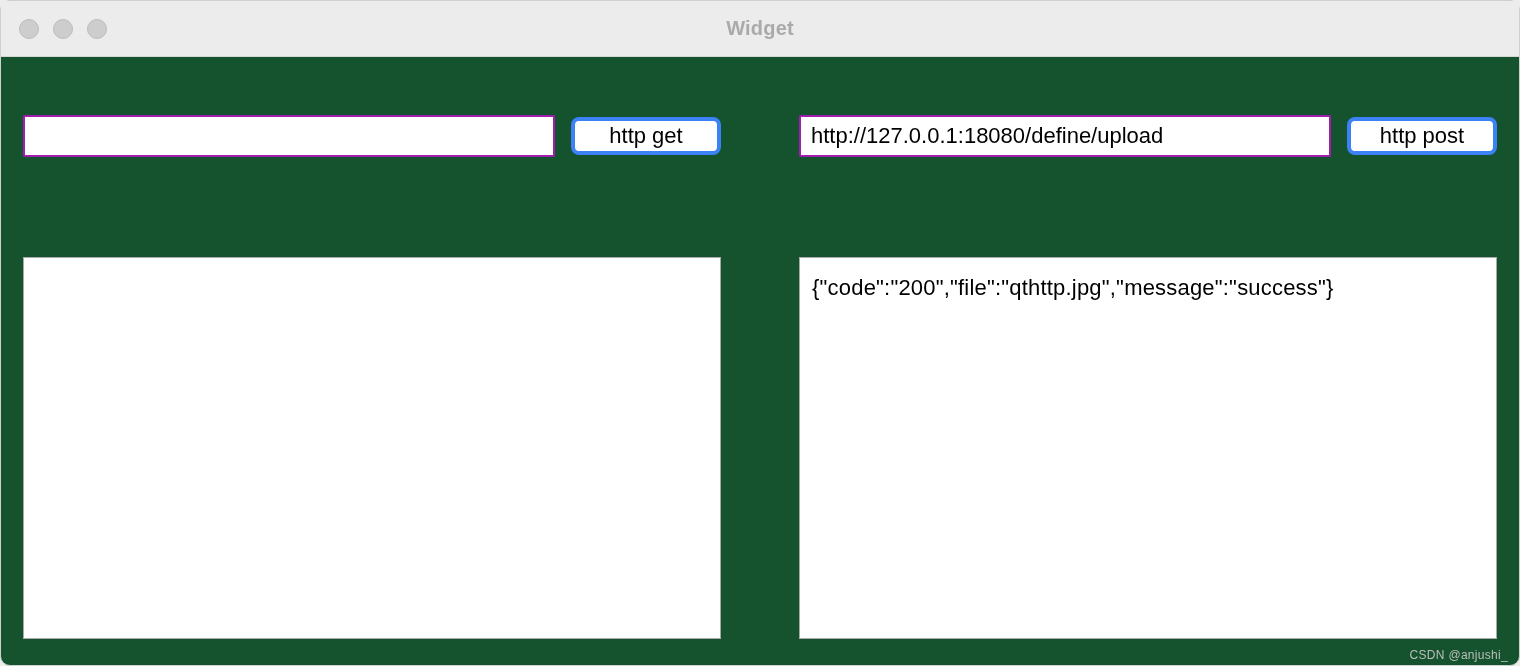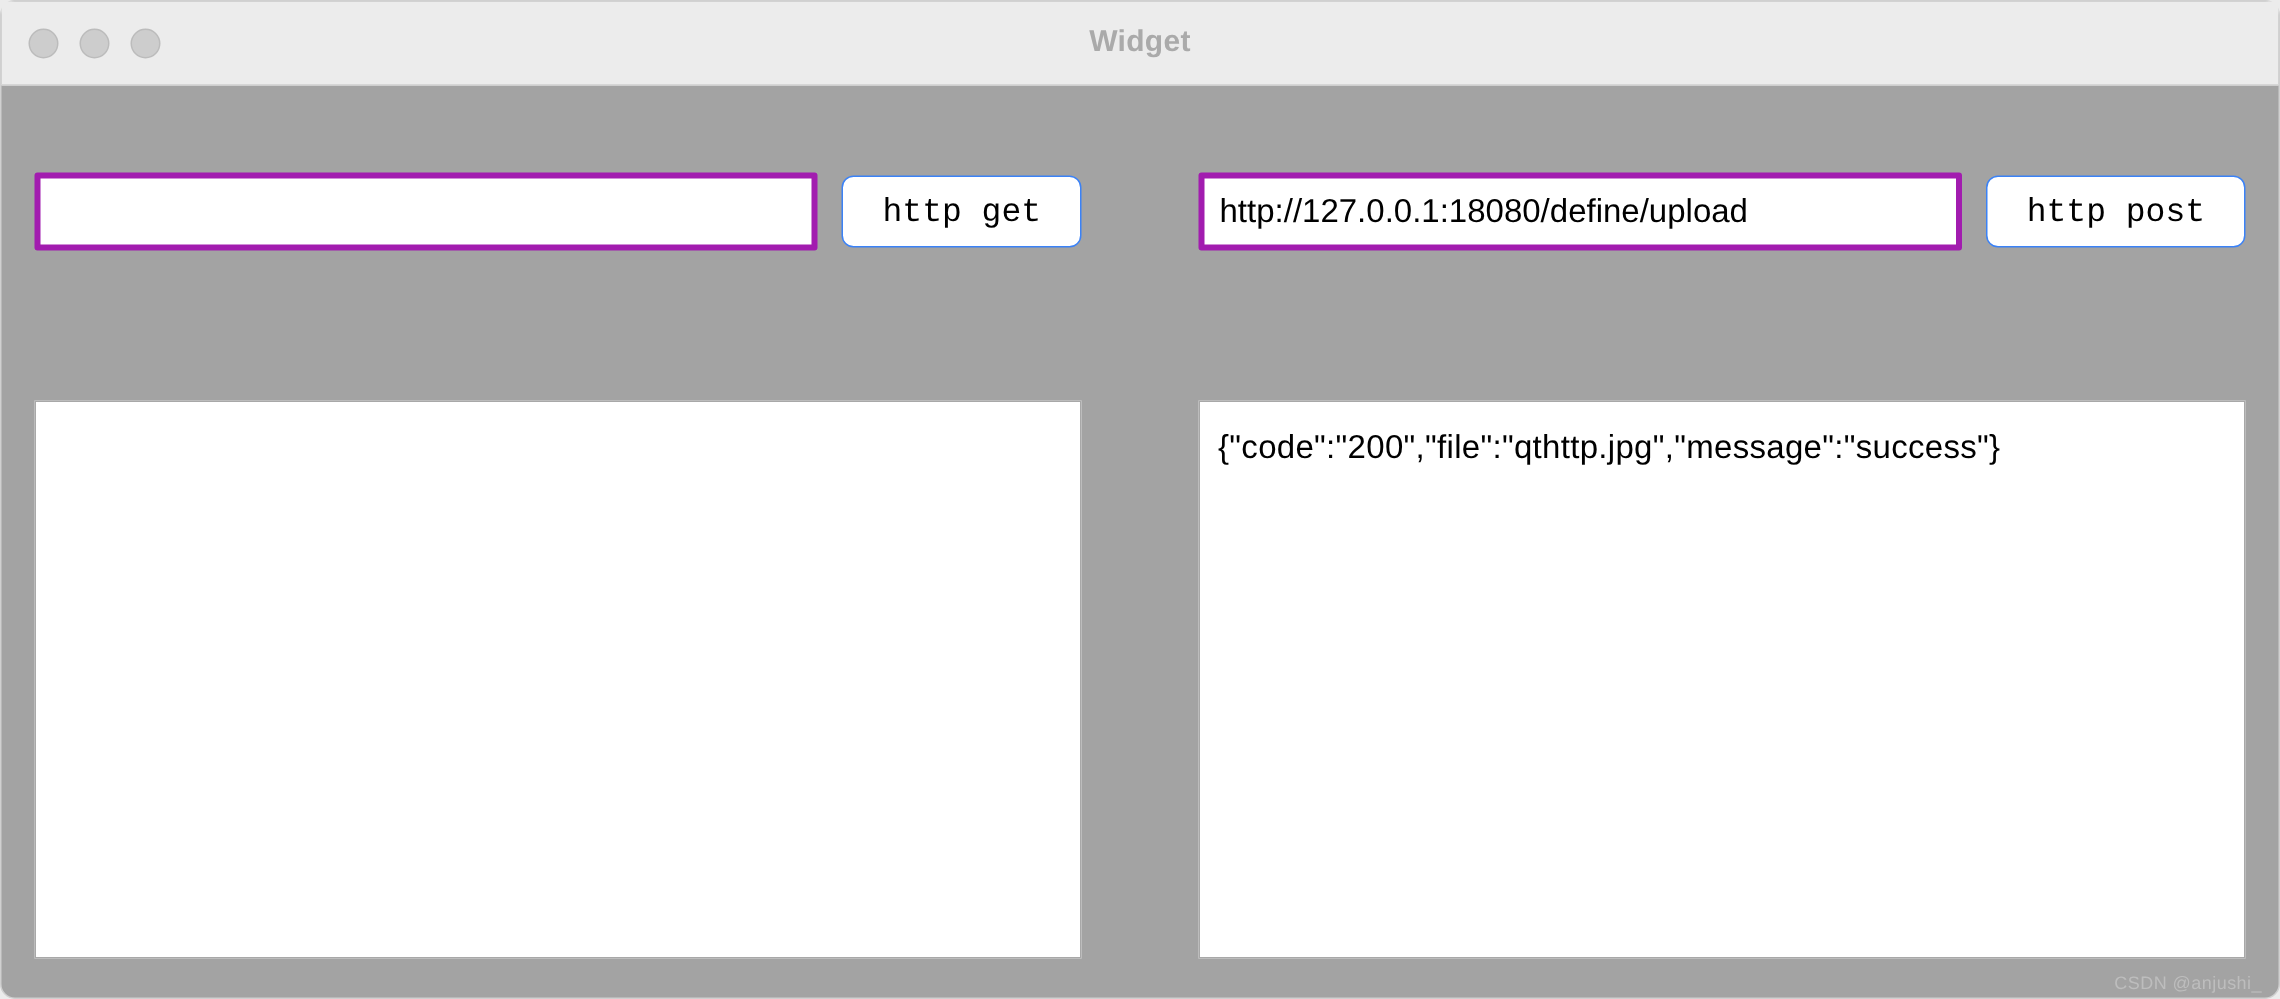--- a/index.html
+++ b/index.html
@@ -11,21 +11,21 @@
       font-family: -apple-system, BlinkMacSystemFont, "Helvetica Neue", Arial, sans-serif;
       background: #ececec;
       width: 1520px;
       height: 666px;
       overflow: hidden;
       position: relative;
     }
     .window {
       width: 100%;
       height: 100%;
-      background: #a3a3a3;
+      background: #14532d;
       border-radius: 10px;
       border: 1px solid #d0d0d0;
       display: flex;
       flex-direction: column;
     }
     .titlebar {
       height: 56px;
       display: flex;
       align-items: center;
       position: relative;
@@ -64,41 +64,41 @@
       column-gap: 78px;
       row-gap: 100px;
     }
     .row-top {
       display: flex;
       align-items: center;
       gap: 16px;
     }
     .text-input {
       flex: 1;
-      height: 52px;
+      height: 42px;
       background: #ffffff;
-      border: 4px solid #a21caf;
+      border: 2px solid #a21caf;
       border-radius: 2px;
       font-size: 22px;
       color: #000;
       padding: 0 10px;
       font-family: inherit;
       outline: none;
     }
     .btn {
-      height: 48px;
+      height: 38px;
       min-width: 150px;
       padding: 0 26px;
       background: #ffffff;
-      border: 1px solid #3b82f6;
+      border: 4px solid #3b82f6;
       border-radius: 8px;
       font-size: 22px;
       color: #000;
       cursor: pointer;
-      font-family: Liberation Mono, monospace;
+      font-family: Liberation Sans, sans-serif;
       display: flex;
       align-items: center;
       justify-content: center;
     }
     .output-area {
       background: #ffffff;
       border: 1px solid #a8a8a8;
       width: 100%;
       height: 100%;
       padding: 16px 12px;

